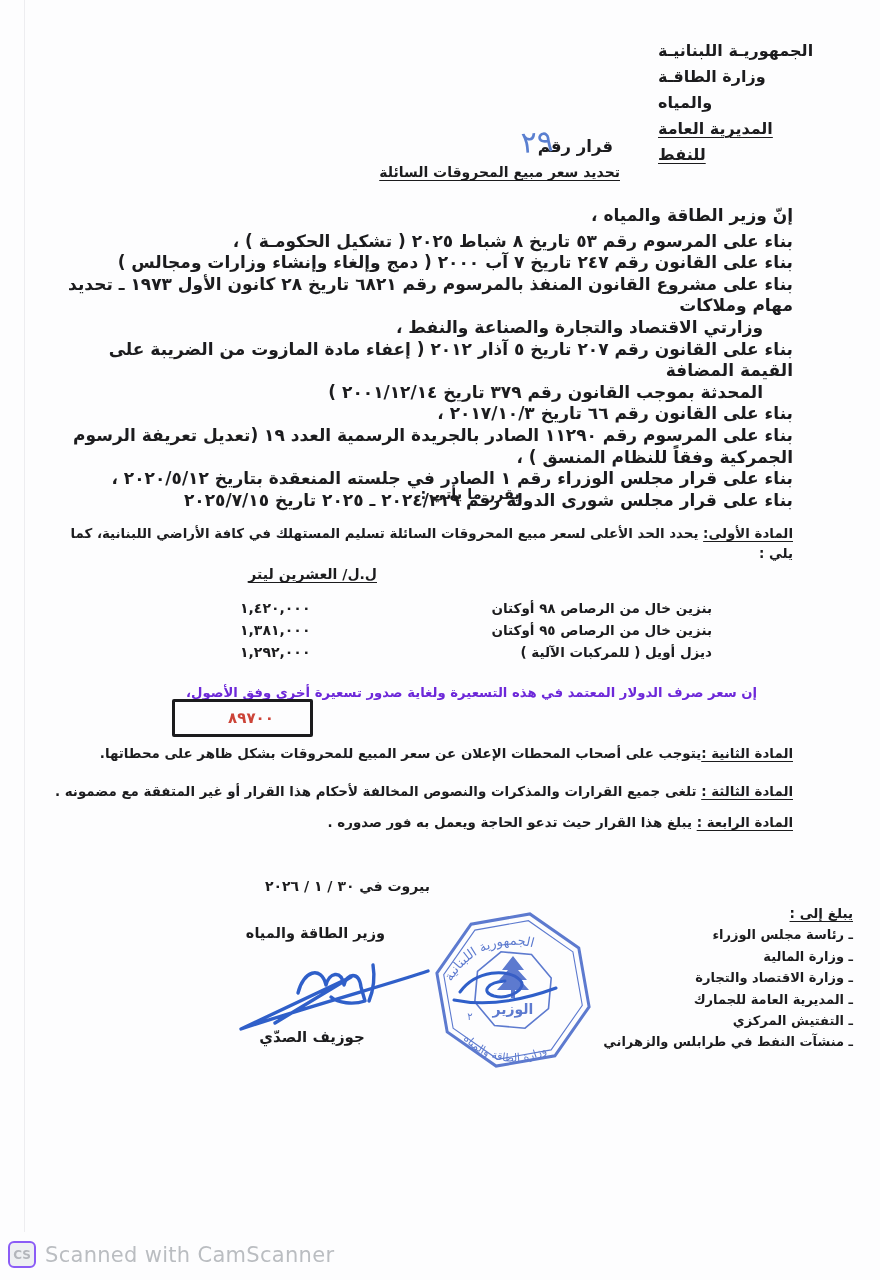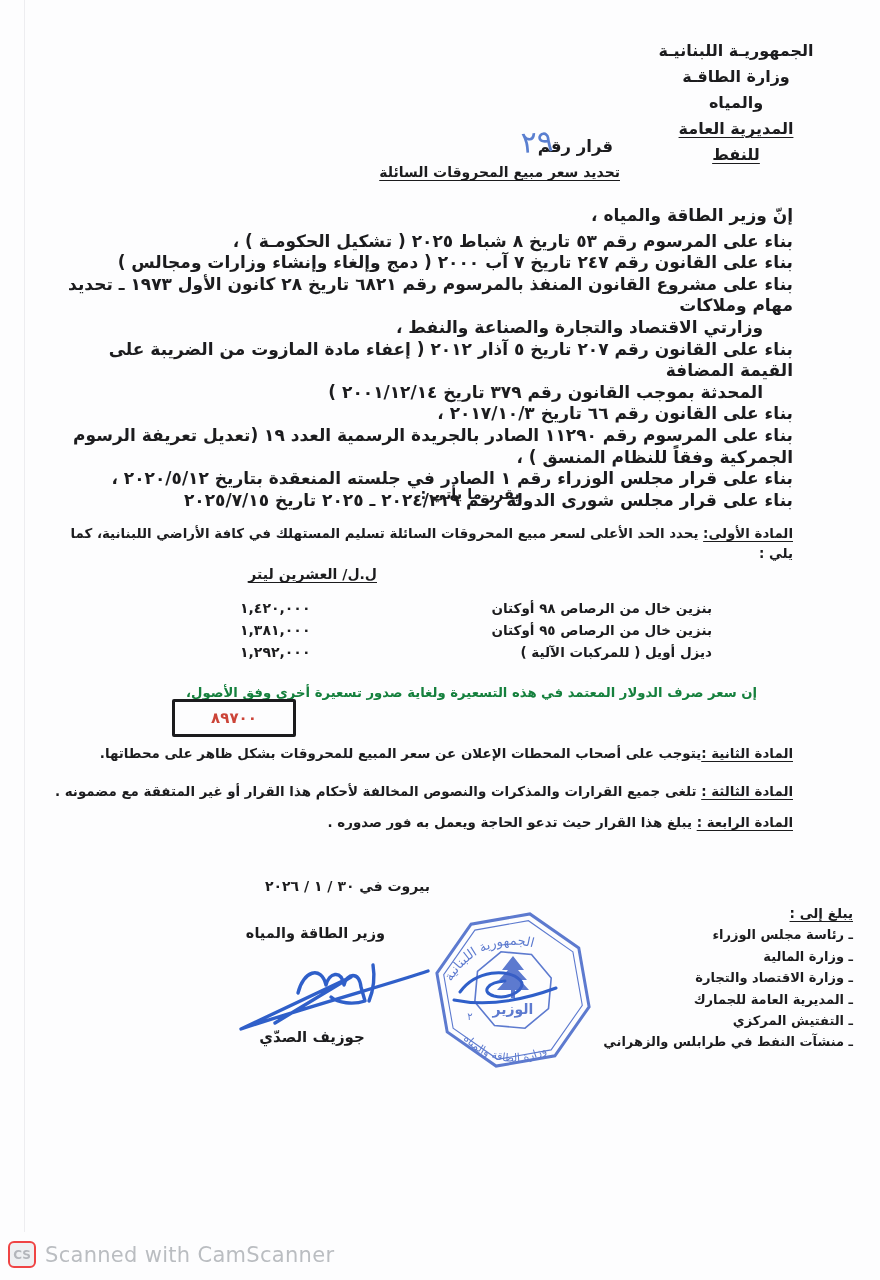--- a/index.html
+++ b/index.html
@@ -4,21 +4,21 @@
 <style>
   html,body{margin:0;padding:0;background:#ffffff;}
   .page{
     position:relative;width:880px;height:1280px;overflow:hidden;
     background:#fdfdfe;color:#1c1c1e;
     font-family:"DejaVu Sans",sans-serif;
   }
   .scanline{position:absolute;left:24px;top:0;width:1px;height:1232px;background:#ededf0;}
   .u{text-decoration:underline;text-underline-offset:3px;text-decoration-thickness:1.3px;}
   
-  .letterhead{position:absolute;top:38px;right:66px;width:156px;text-align:center;
+  .letterhead{position:absolute;top:38px;right:66px;width:156px;text-align:left;
     font-size:16px;font-weight:700;line-height:26px;direction:rtl;}
   
   .decree-title{position:absolute;top:137px;right:267px;font-size:16.5px;font-weight:700;direction:rtl;}
   .decree-no{position:absolute;top:124px;right:327px;font-size:30px;color:#5a7fd0;
     transform:rotate(-4deg);font-weight:400;}
   .decree-sub{position:absolute;top:164px;right:260px;font-size:14px;font-weight:700;direction:rtl;}
   
   .preamble{position:absolute;top:205px;right:87px;left:50px;direction:rtl;text-align:right;
     font-size:17px;font-weight:700;line-height:21.6px;}
   .preamble .intro{margin-bottom:4px;}
@@ -31,43 +31,43 @@
   .a1{top:524px;}
   .unit-label{position:absolute;top:566px;right:503px;font-size:14px;font-weight:700;direction:rtl;}
   
   .prices{position:absolute;top:597px;right:168px;direction:rtl;}
   .price-row{display:flex;direction:rtl;line-height:22px;}
   .price-name{width:300px;font-size:13.5px;font-weight:700;}
   .price-value{width:92px;margin-right:80px;text-align:left;direction:ltr;
     font-size:14px;font-weight:700;letter-spacing:1px;}
   
   .fxnote{position:absolute;top:678px;right:123px;left:60px;direction:rtl;
-    color:#15803d;font-size:13.2px;font-weight:700;line-height:30px;}
+    color:#6d28d9;font-size:13.2px;font-weight:700;line-height:30px;}
   .fxnote .l2{padding-right:100px;}
   .fxbox{position:absolute;top:699px;left:172px;width:118px;height:32px;
     border:3px solid #1b1b1d;border-radius:2px;display:flex;align-items:center;justify-content:center;
-    color:#cc4438;font-size:15px;font-weight:700;letter-spacing:3px;}
+    color:#cc4438;font-size:15px;font-weight:700;letter-spacing:3px;padding-left:17px;}
   .a2{top:744px;}
   .a3{top:782px;}
   .a4{top:813px;}
   
   .dateline{position:absolute;top:878px;right:450px;font-size:14px;font-weight:700;direction:rtl;}
   .dist{position:absolute;top:903px;right:27px;width:250px;direction:rtl;text-align:right;
     font-size:13px;font-weight:600;line-height:21.4px;}
   .dist .title{font-size:13.5px;font-weight:700;}
   .minister-title{position:absolute;top:925px;left:238px;width:155px;text-align:center;
     font-size:14.5px;font-weight:700;direction:rtl;}
   .minister-name{position:absolute;top:1028px;left:252px;width:120px;text-align:center;
     font-size:15px;font-weight:700;direction:rtl;}
   .sig-main{position:absolute;left:223px;top:943px;}
   .sig-small{position:absolute;left:448px;top:960px;}
   .stamp{position:absolute;left:418px;top:908px;opacity:.82;}
   
   .cs-footer{position:absolute;left:8px;top:1241px;display:flex;align-items:center;gap:9px;direction:ltr;}
-  .cs-badge{width:24px;height:23px;border:2px solid #ef4444;border-radius:6px;background:#eef0f2;
+  .cs-badge{width:24px;height:23px;border:2px solid #8b5cf6;border-radius:6px;background:#eef0f2;
     color:#b3b6bb;font-size:12px;font-weight:700;display:flex;align-items:center;justify-content:center;
     font-family:"DejaVu Sans",sans-serif;}
   .cs-text{color:#babdc1;font-size:21px;font-weight:400;letter-spacing:.3px;}
 </style>
 </head>
 <body>
 
 <div class="page">
   <div class="scanline"></div>
 

